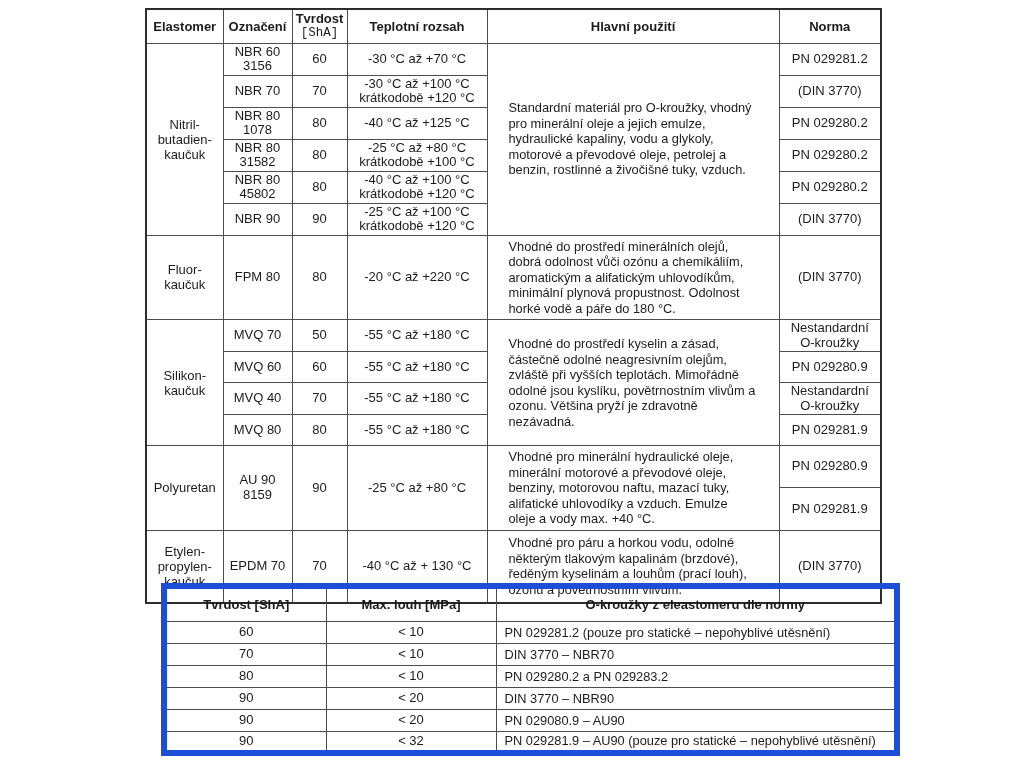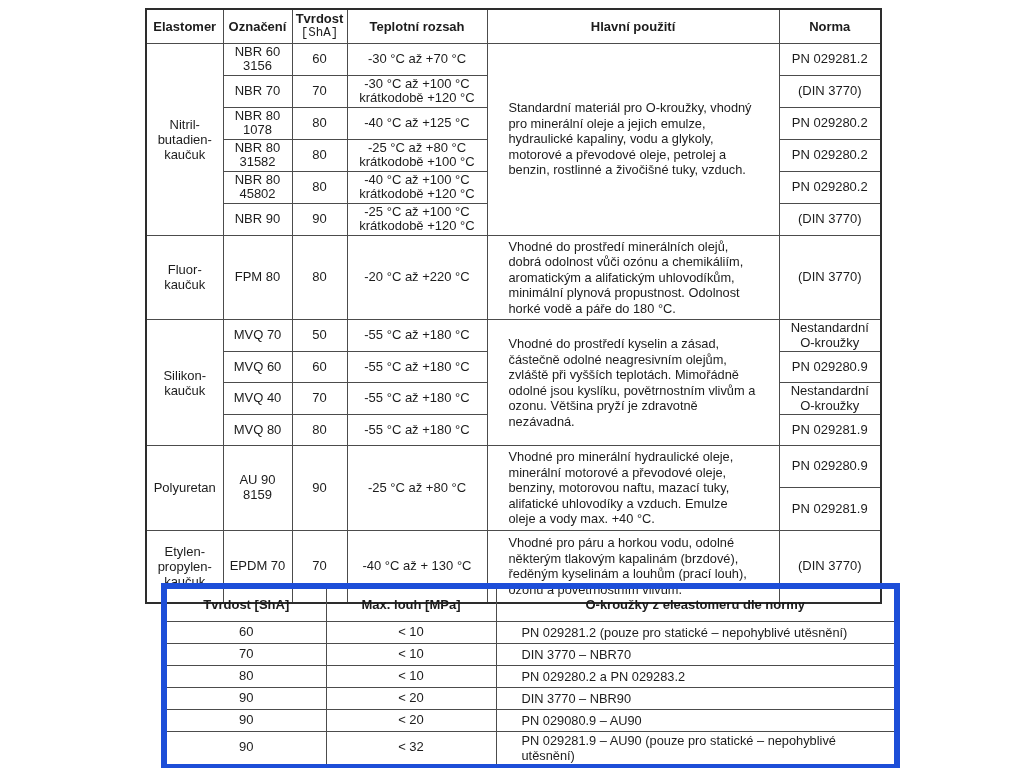--- a/index.html
+++ b/index.html
@@ -10,21 +10,21 @@
   }
   table { border-collapse:collapse; table-layout:fixed; }
   .t1 { position:absolute; left:145px; top:8px; width:735px; border:2px solid #2d2d2d; }
   .t2 { position:absolute; left:145px; top:583px; width:733px; border:6px solid #1d4ed8;margin-left:16px; }
   th, td { border:1px solid #4c4c4c; font-size:13px; padding:1px 3px; vertical-align:middle; overflow:hidden; }
   th { font-weight:bold; text-align:center; line-height:15px; }
   th .sub { font-weight:normal; font-size:12.5px;font-family:Liberation Mono, monospace; }
   .c { text-align:center; line-height:14.5px; }
   .name { line-height:15px; }
   .use { text-align:left; padding:3px 21px; line-height:15.5px; font-size:12.8px; }
-  .t2 td.left { text-align:left; padding-left:25px; font-size:12.8px; }
+  .t2 td.left { text-align:left; padding-left:8px; font-size:12.8px; }
   .t2 th { font-size:13px; }
   .rh34{height:34px} .rh32{height:32px} .rh78{height:78px} .rh31{height:31px}
   .rh33{height:33px} .rh75{height:73px} .rh35{height:35px} .rh22{height:22px}
 </style>
 </head>
 <body>
 
 <table class="t1">
   <colgroup>
     <col style="width:77px">

